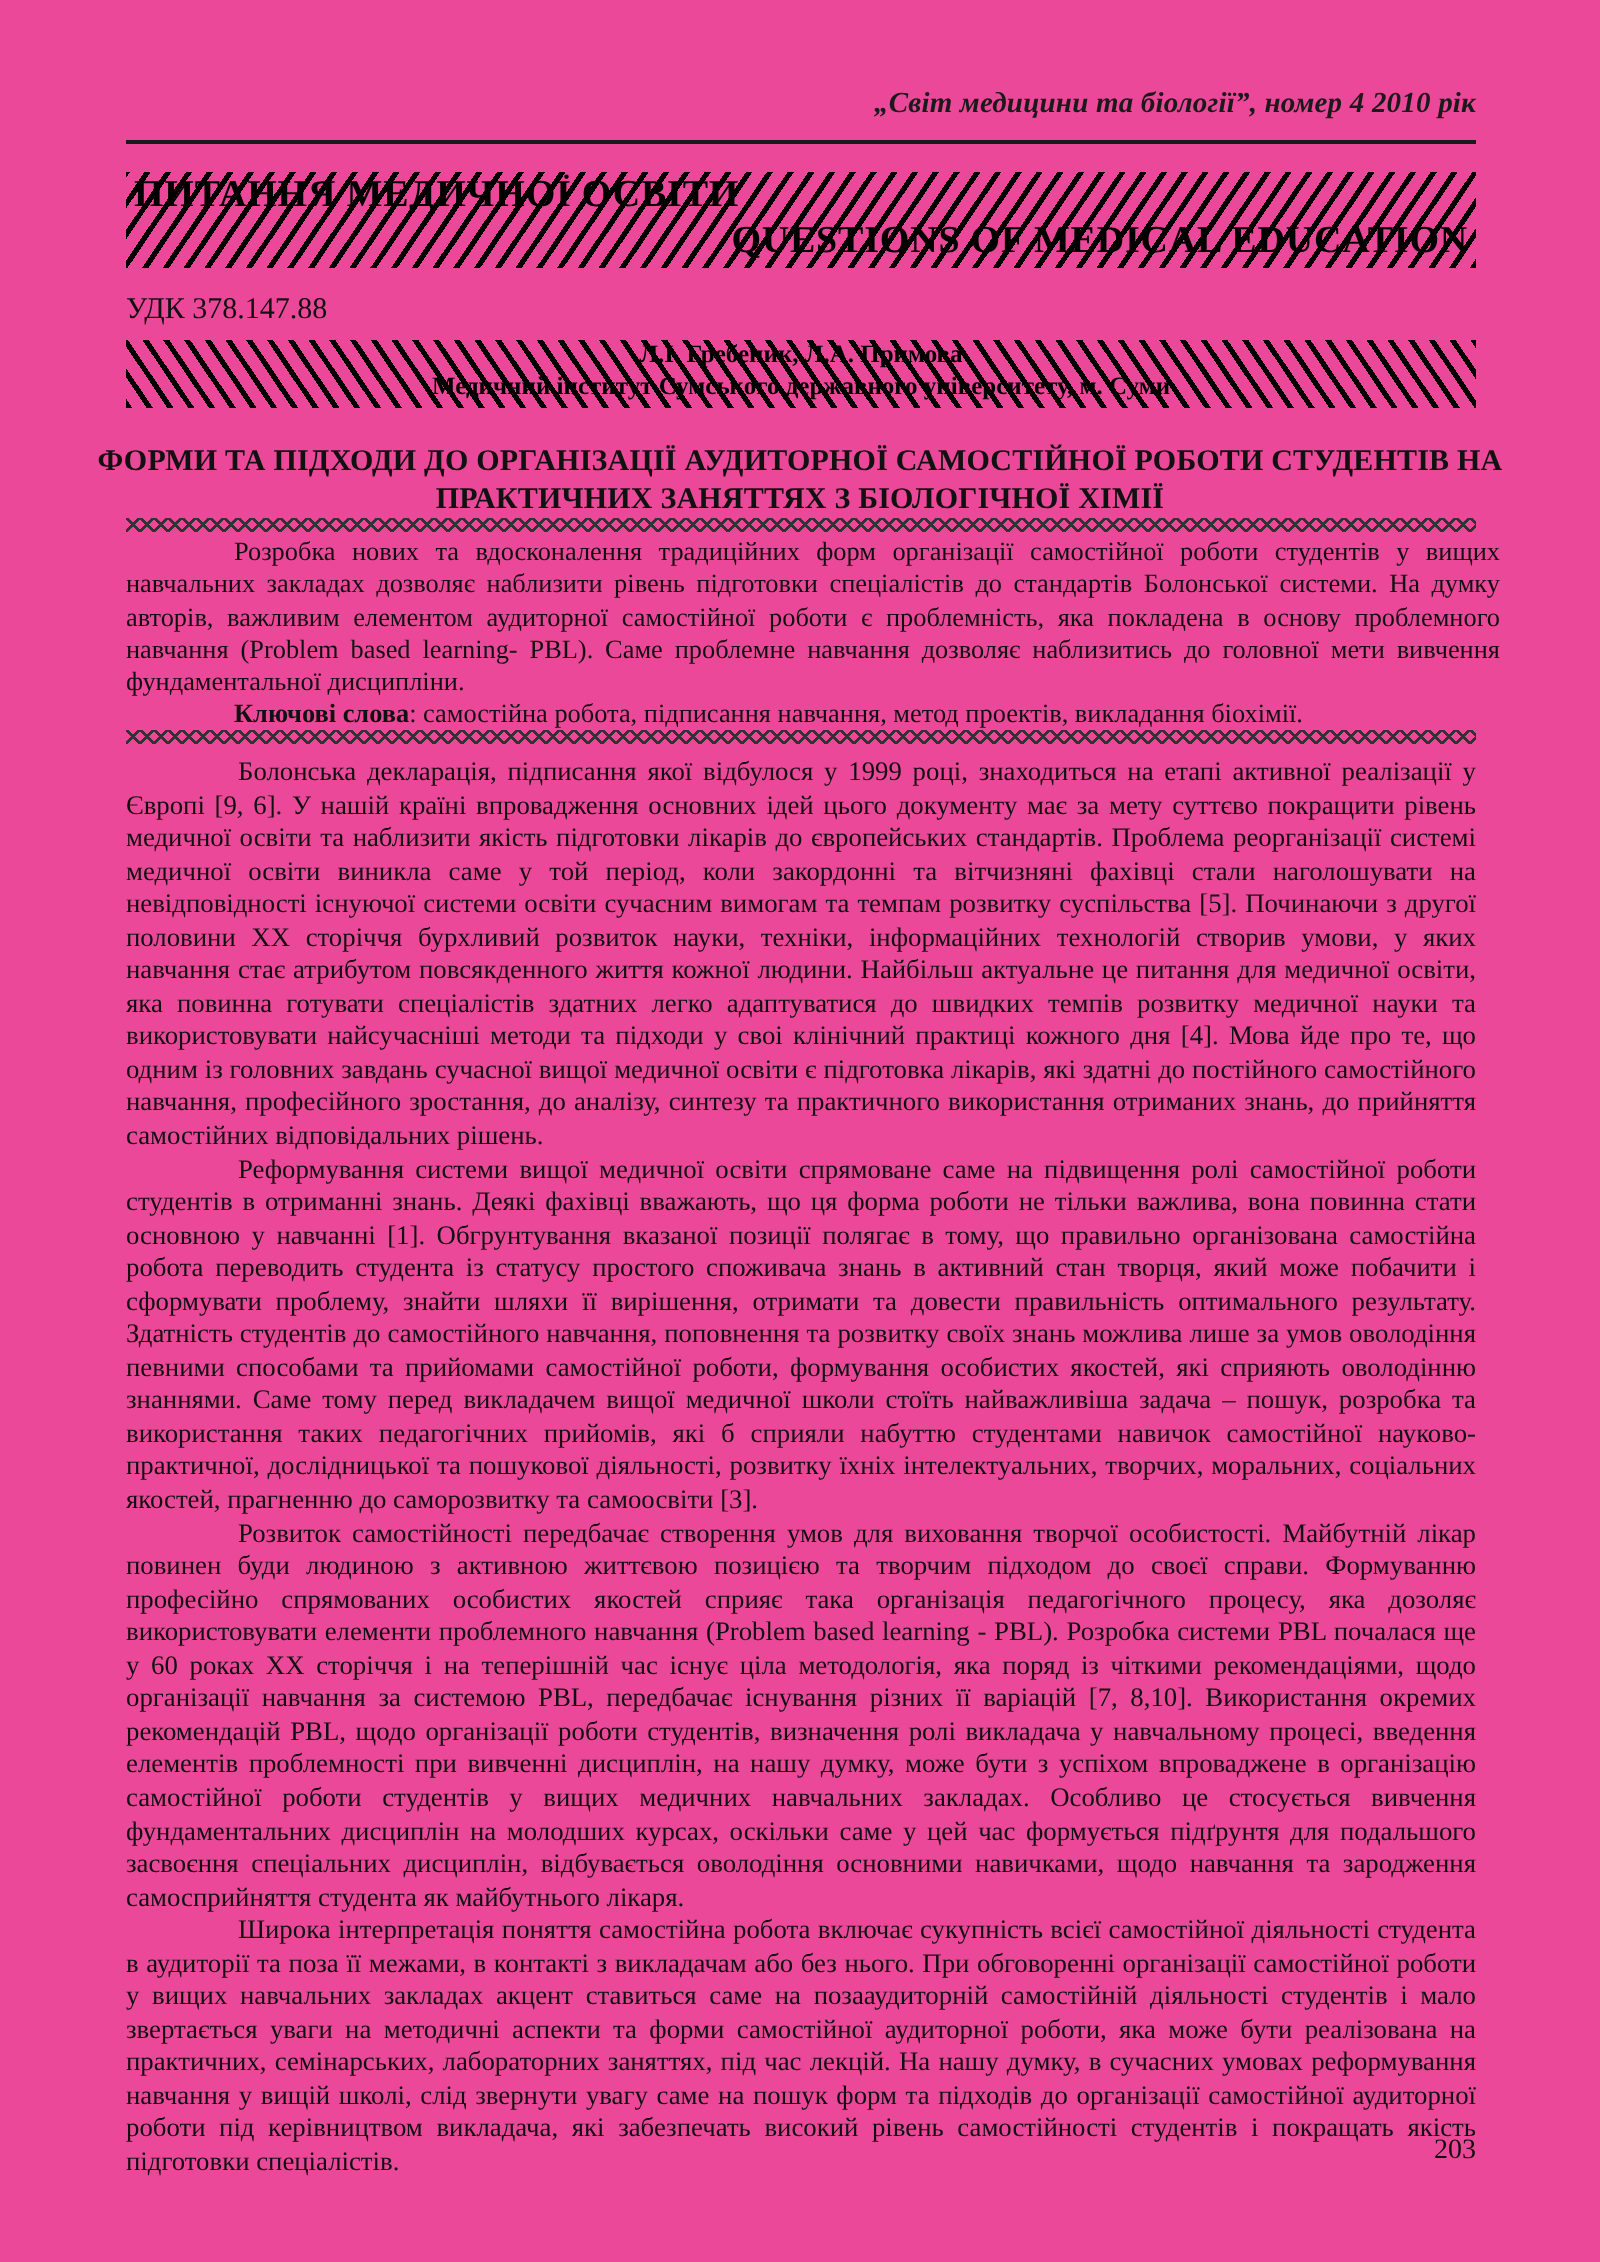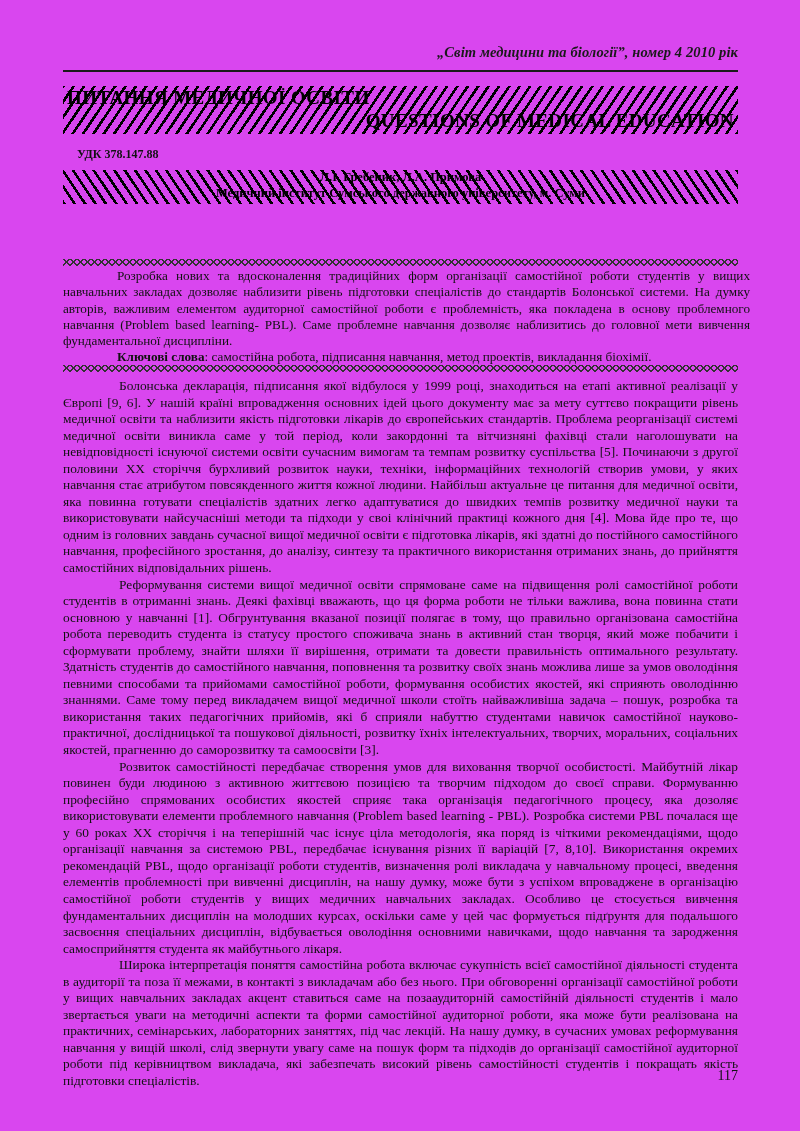--- a/index.html
+++ b/index.html
@@ -16,21 +16,21 @@
     color: #111111;
     overflow: hidden;
   }
 
   .page {
     position: relative;
     width: 800px;
     height: 1131px;
     box-sizing: border-box;
     padding: 0;
-    background: #d946ef;
+    background: #ec4899;
   }
 
   
   .running-head {
     position: absolute;
     top: 44px;
     left: 62px;
     right: 62px;
     text-align: right;
     font-style: italic;
@@ -97,23 +97,23 @@
   .sect-en {
     top: 24px;
     text-align: right;
     padding-right: 4px;
   }
 
   
   .udk {
     position: absolute;
     top: 147px;
-    left: 77px;
-    font-weight: bold;
-    font-size: 12px;
+    left: 63px;
+    font-weight: normal;
+    font-size: 15px;
   }
 
   
   #authors-banner {
     top: 170px;
     height: 34px;
   }
   .auth-line {
     position: absolute;
     left: 0;
@@ -210,32 +210,33 @@
   </div>
 
   <div class="udk">УДК 378.147.88</div>
 
   <div class="hatch-banner hatch-back" id="authors-banner">
     <div class="auth-line auth-names">Л.І. Гребеник, Л.А. Примова</div>
     <div class="auth-line auth-affil">Медичний інститут Сумського державного університету, м. Суми</div>
     <div class="hatch-layer"></div>
   </div>
 
+  <h1 class="article-title">ФОРМИ ТА ПІДХОДИ ДО ОРГАНІЗАЦІЇ АУДИТОРНОЇ САМОСТІЙНОЇ РОБОТИ СТУДЕНТІВ НА ПРАКТИЧНИХ ЗАНЯТТЯХ З БІОЛОГІЧНОЇ ХІМІЇ</h1>
 
   <div class="zigzag" id="zig-top"></div>
 
   <div class="abstract">
     <p>Розробка нових та вдосконалення традиційних форм організації самостійної роботи студентів у вищих навчальних закладах дозволяє наблизити рівень підготовки спеціалістів до стандартів Болонської системи. На думку авторів, важливим елементом аудиторної самостійної роботи є проблемність, яка покладена в основу проблемного навчання (Problem based learning- PBL). Саме проблемне навчання дозволяє наблизитись до головної мети вивчення фундаментальної дисципліни.</p>
     <p><span class="kw-label">Ключові слова</span><span>: самостійна робота, підписання навчання, метод проектів, викладання біохімії.</span></p>
   </div>
 
   <div class="zigzag" id="zig-bottom"></div>
 
   <div class="body-text">
     <p>Болонська декларація, підписання якої відбулося у 1999 році, знаходиться на етапі активної реалізації у Європі [9, 6]. У нашій країні впровадження основних ідей цього документу має за мету суттєво покращити рівень медичної освіти та наблизити якість підготовки лікарів до європейських стандартів. Проблема реорганізації системі медичної освіти виникла саме у той період, коли закордонні та вітчизняні фахівці стали наголошувати на невідповідності існуючої системи  освіти сучасним вимогам та темпам розвитку суспільства [5]. Починаючи з другої половини ХХ сторіччя бурхливий розвиток науки, техніки, інформаційних технологій створив умови, у яких навчання стає атрибутом повсякденного життя кожної людини. Найбільш актуальне це питання для медичної освіти, яка повинна готувати спеціалістів здатних легко адаптуватися до швидких темпів розвитку медичної науки та використовувати найсучасніші методи та підходи у своі клінічний практиці кожного дня [4]. Мова йде про те, що одним із головних завдань сучасної вищої медичної освіти є підготовка лікарів, які здатні до постійного самостійного навчання, професійного зростання, до аналізу, синтезу та практичного використання отриманих знань, до прийняття самостійних відповідальних рішень.</p>
     <p>Реформування системи вищої медичної освіти спрямоване саме на підвищення ролі самостійної роботи студентів в отриманні знань. Деякі фахівці вважають, що ця форма роботи не тільки важлива, вона повинна стати основною у навчанні [1]. Обгрунтування вказаної позиції полягає в тому, що правильно організована самостійна робота переводить студента із статусу простого споживача знань в активний стан творця, який може побачити і сформувати проблему, знайти шляхи її вирішення, отримати та довести правильність оптимального результату. Здатність студентів до самостійного навчання, поповнення та розвитку своїх знань можлива лише за умов оволодіння певними способами та прийомами самостійної роботи, формування особистих якостей, які сприяють оволодінню знаннями. Саме тому перед викладачем вищої медичної школи стоїть найважливіша задача – пошук, розробка та використання таких педагогічних прийомів, які б сприяли набуттю студентами навичок самостійної науково-практичної, дослідницької та пошукової діяльності, розвитку їхніх інтелектуальних, творчих, моральних, соціальних якостей, прагненню до саморозвитку та самоосвіти [3].</p>
     <p>Розвиток самостійності передбачає створення умов для виховання творчої особистості. Майбутній лікар повинен буди людиною з активною життєвою позицією та творчим підходом до своєї справи. Формуванню професійно спрямованих особистих якостей сприяє така організація педагогічного процесу, яка дозоляє використовувати елементи проблемного навчання (Problem based learning - PBL). Розробка системи PBL почалася ще у 60 роках ХХ сторіччя і на теперішній час існує ціла методологія, яка поряд із чіткими рекомендаціями, щодо організації навчання за системою PBL, передбачає існування різних її варіацій [7, 8,10]. Використання окремих рекомендацій PBL, щодо організації роботи студентів, визначення ролі викладача у навчальному процесі, введення елементів проблемності при вивченні дисциплін, на нашу думку, може бути  з успіхом впроваджене в організацію самостійної роботи студентів у вищих медичних навчальних закладах. Особливо це стосується вивчення фундаментальних дисциплін на молодших курсах, оскільки саме у цей час формується підґрунтя для подальшого засвоєння спеціальних дисциплін, відбувається оволодіння основними навичками, щодо навчання та зародження самосприйняття  студента як майбутнього лікаря.</p>
     <p>Широка інтерпретація поняття самостійна робота включає сукупність всієї самостійної діяльності студента в аудиторії та поза її межами, в контакті з викладачам або без нього. При обговоренні організації самостійної роботи  у вищих навчальних закладах акцент ставиться саме на позааудиторній самостійній діяльності студентів і мало звертається уваги на методичні аспекти та форми самостійної аудиторної роботи, яка може бути реалізована на практичних, семінарських, лабораторних заняттях, під час лекцій. На нашу думку, в сучасних умовах реформування навчання у вищій школі, слід звернути увагу саме на пошук форм та підходів до організації самостійної аудиторної роботи під керівництвом викладача, які забезпечать високий рівень самостійності студентів і покращать якість підготовки спеціалістів.</p>
   </div>
 
-  <div class="folio">117</div>
+  <div class="folio">203</div>
 
 </div>
 
 </body></html>

